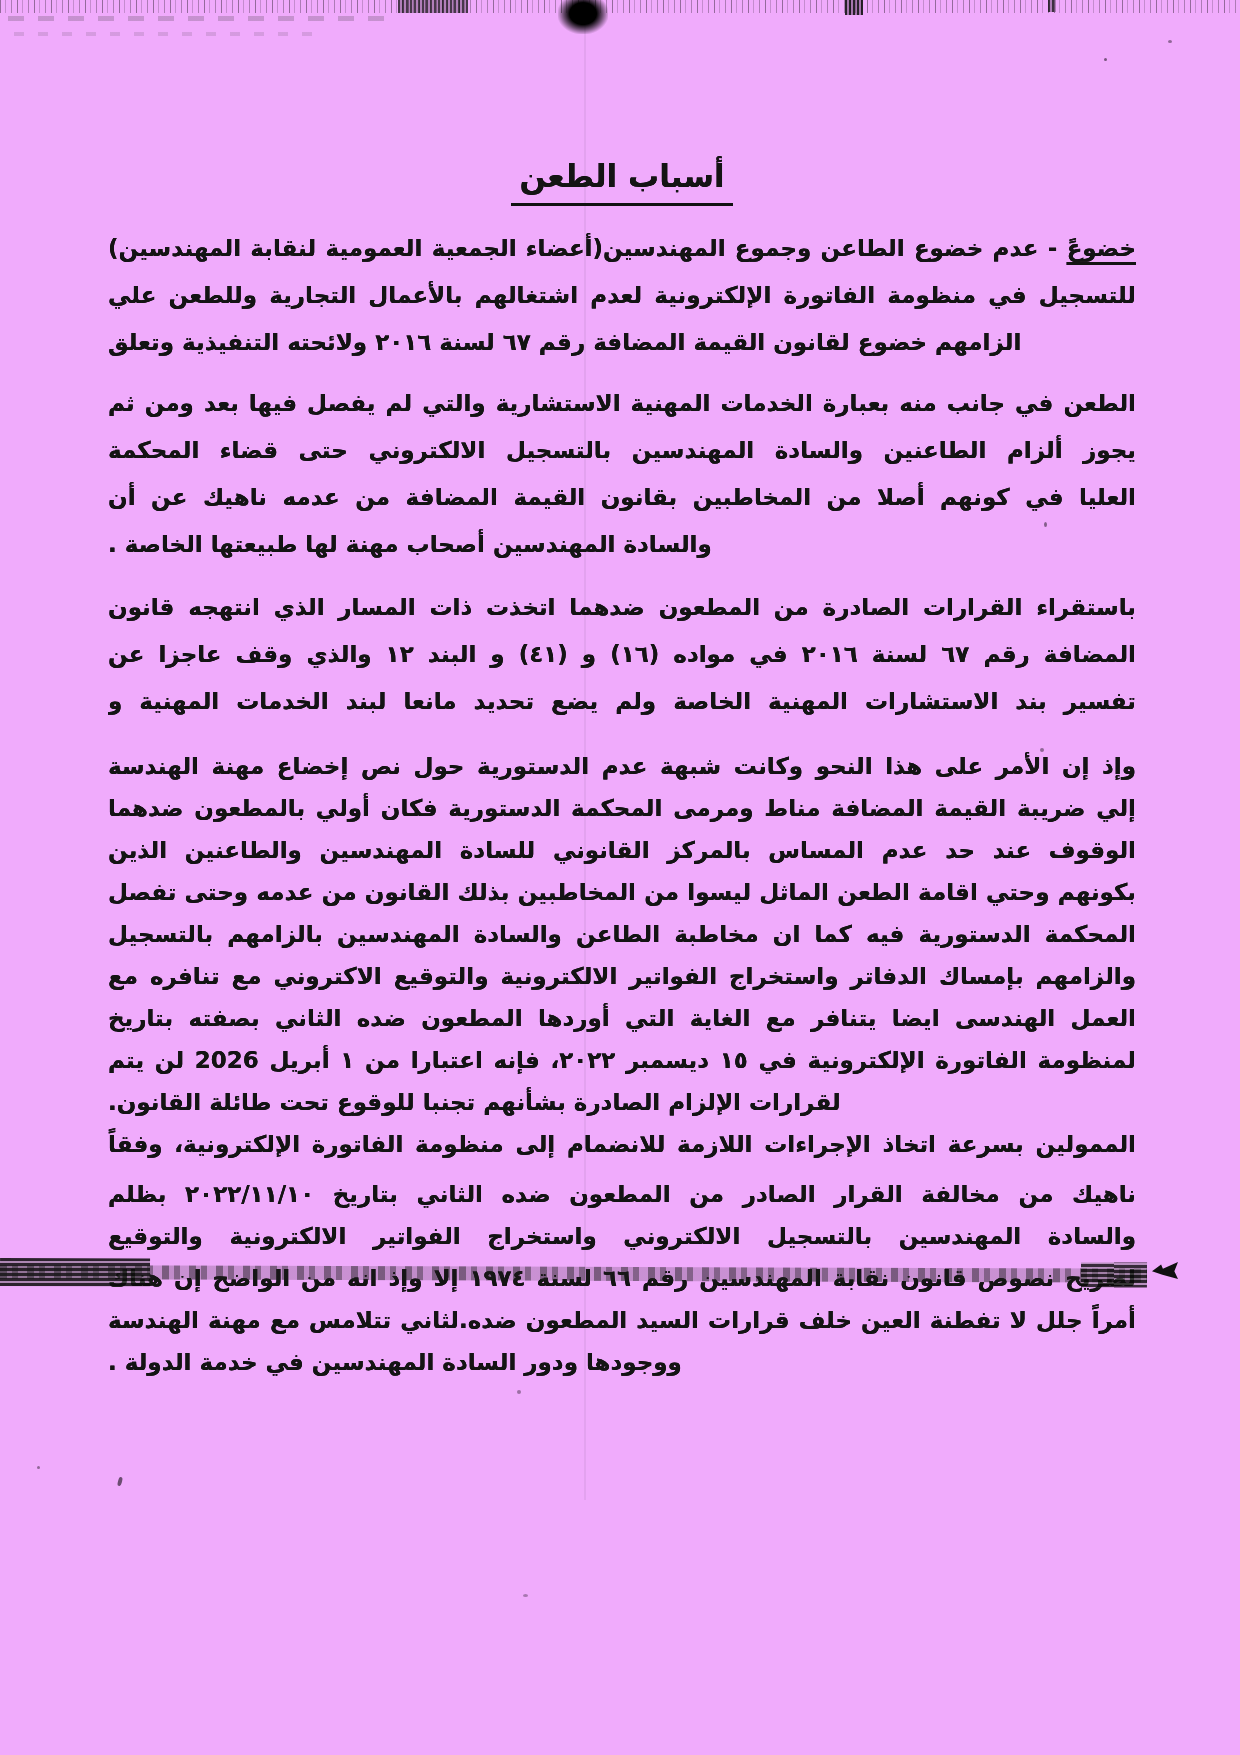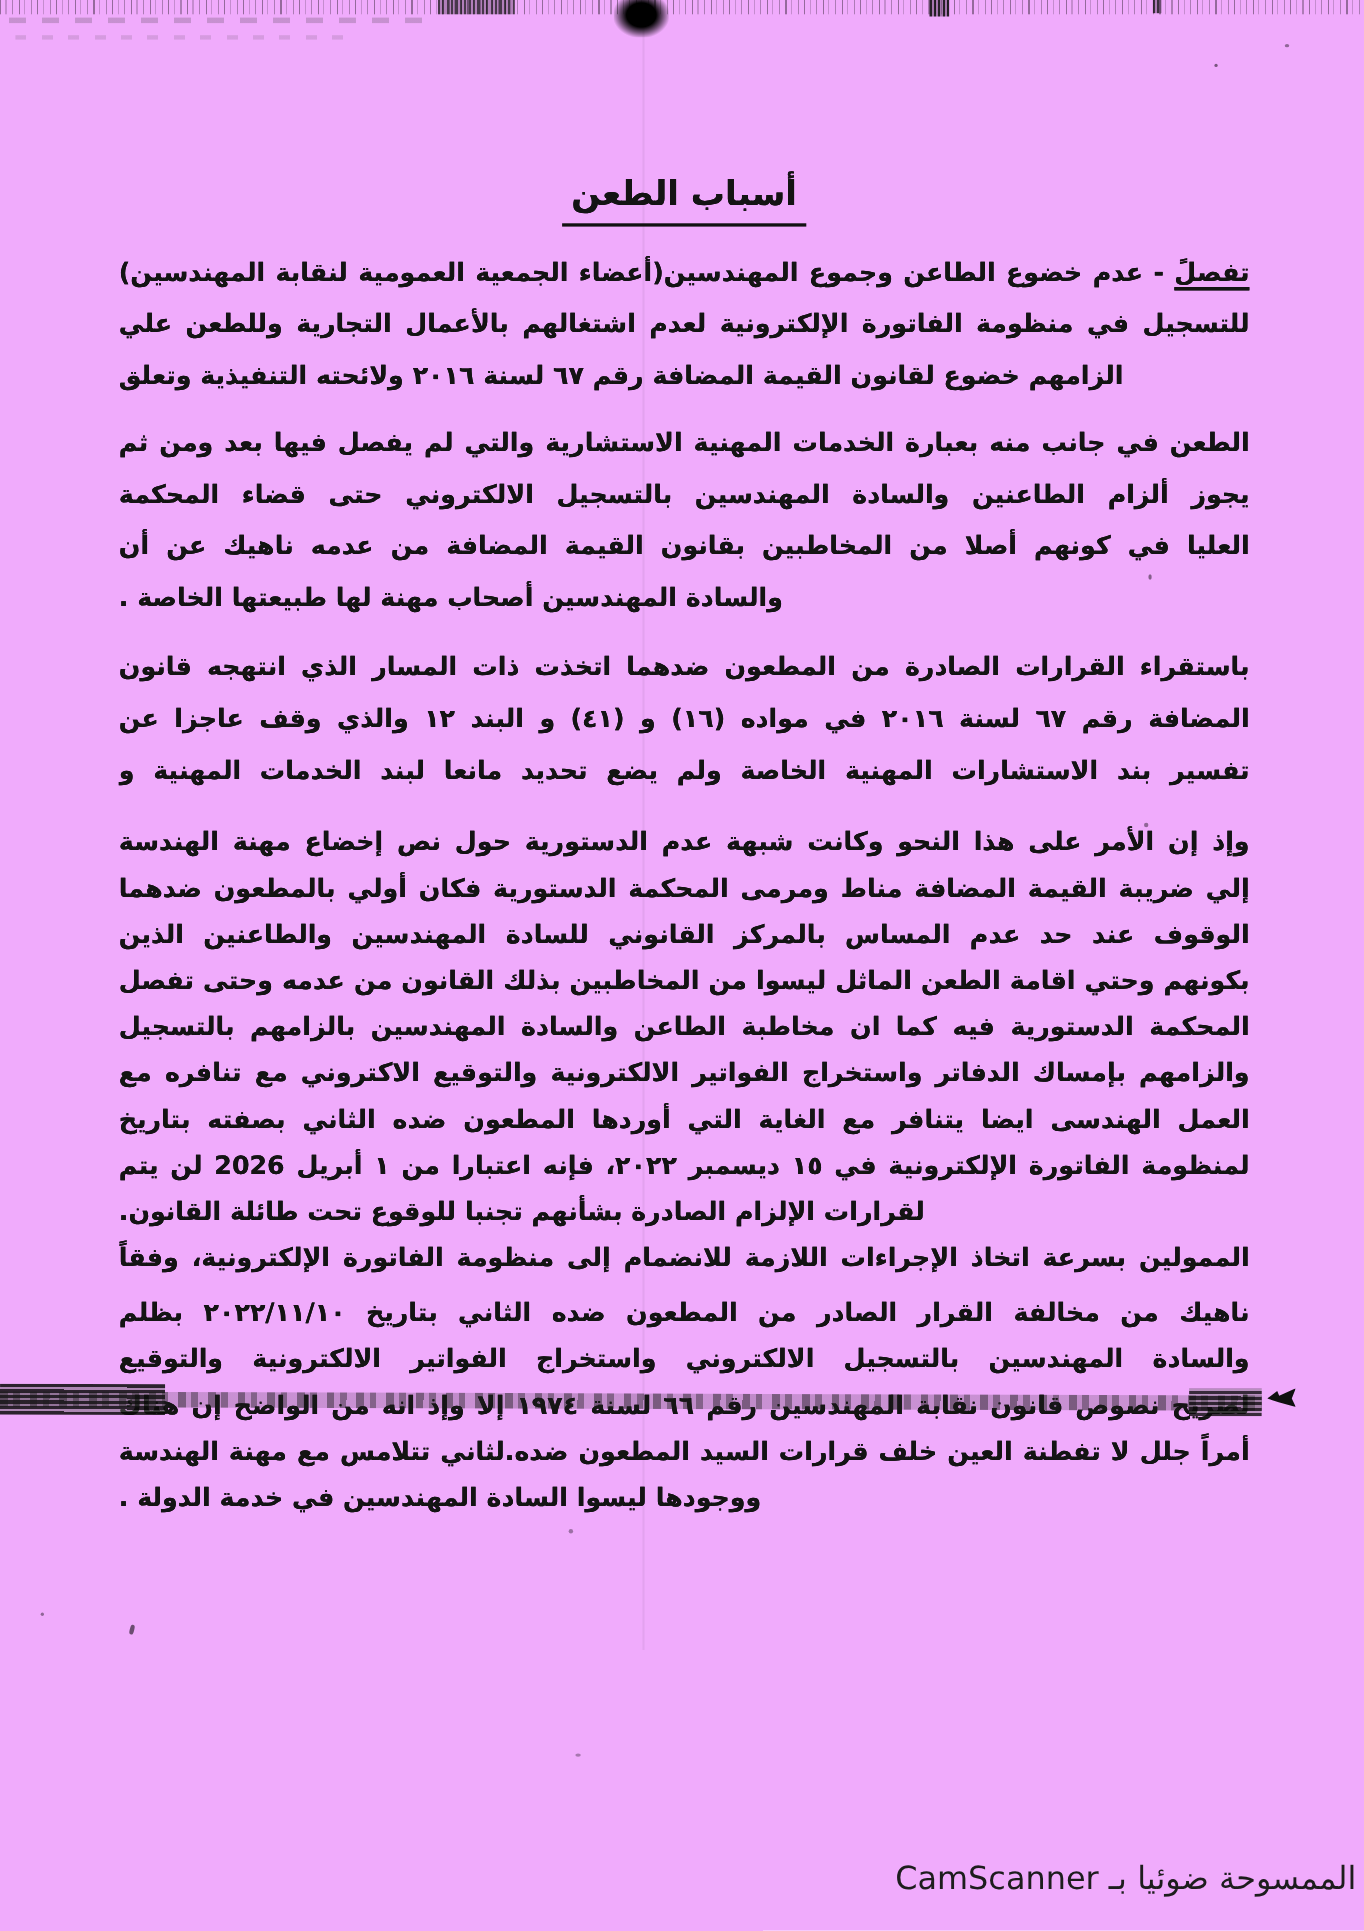--- a/index.html
+++ b/index.html
@@ -140,21 +140,21 @@
   <div class="scribble scr2"></div>
   <div class="fold-line"></div>
 
   <div class="doc">
 
     <div class="title-wrap">
       <span class="title">أسباب الطعن</span>
     </div>
 
     <div class="para b1 p1">
-      <div class="line j"><span class="marker">تفصلً</span><span> -  عدم خضوع الطاعن وجموع المهندسين(أعضاء الجمعية العمومية لنقابة المهندسين)</span></div>
+      <div class="line j"><span class="marker">خضوعً</span><span> -  عدم خضوع الطاعن وجموع المهندسين(أعضاء الجمعية العمومية لنقابة المهندسين)</span></div>
       <div class="line j">للتسجيل في منظومة الفاتورة الإلكترونية لعدم اشتغالهم بالأعمال التجارية وللطعن علي مواد</div>
       <div class="line">الزامهم خضوع لقانون القيمة المضافة رقم ٦٧ لسنة ٢٠١٦ ولائحته التنفيذية وتعلق</div>
     </div>
 
     <div class="para b1 p2">
       <div class="line j">الطعن في جانب منه بعبارة الخدمات المهنية الاستشارية والتي لم يفصل فيها بعد ومن ثم فلا</div>
       <div class="line j">يجوز ألزام الطاعنين والسادة المهندسين بالتسجيل الالكتروني حتى قضاء المحكمة الدستورية .</div>
       <div class="line j">العليا في كونهم أصلا من المخاطبين بقانون القيمة المضافة من عدمه ناهيك عن أن الطاعنين</div>
       <div class="line" style="padding-right:215px;">والسادة المهندسين أصحاب مهنة لها طبيعتها الخاصة .</div>
     </div>
@@ -176,39 +176,35 @@
       <div class="line j">لمنظومة الفاتورة الإلكترونية في ١٥ ديسمبر ٢٠٢٢، فإنه اعتبارا من ١ أبريل 2026 لن يتم</div>
       <div class="line">لقرارات الإلزام الصادرة بشأنهم تجنبا للوقوع تحت طائلة القانون.</div>
       <div class="line j">الممولين بسرعة اتخاذ الإجراءات اللازمة للانضمام إلى منظومة الفاتورة الإلكترونية، وفقاً</div>
     </div>
 
     <div class="para b2 p5">
       <div class="line j">ناهيك من مخالفة القرار الصادر من المطعون ضده الثاني بتاريخ ٢٠٢٢/١١/١٠ بظلم المخاطبين</div>
       <div class="line j">والسادة المهندسين بالتسجيل الالكتروني واستخراج الفواتير الالكترونية والتوقيع الالكتروينى</div>
       <div class="line j">لصريح نصوص قانون نقابة المهندسين رقم ٦٦ لسنة ١٩٧٤ إلا وإذ انه من الواضح إن هناك</div>
       <div class="line j">أمراً جلل لا تفطنة العين خلف قرارات السيد المطعون ضده.لثاني تتلامس مع مهنة الهندسة</div>
-      <div class="line" style="padding-right:172px;">ووجودها ليسوا السادة المهندسين في خدمة الدولة .</div>
+      <div class="line" style="padding-right:172px;">ووجودها ودور السادة المهندسين في خدمة الدولة .</div>
     </div>
 
   </div>
 
   <div class="smudge">
     <div class="capL"></div>
     <div class="core"></div>
     <div class="capR"></div>
   </div>
   <div class="arrow-mark"></div>
 
   <div class="dot d1"></div>
   <div class="dot d2"></div>
   <div class="dot d3"></div>
   <div class="dot d4"></div>
   <div class="dot d5"></div>
   <div class="dot d6"></div>
   <div class="dot d7"></div>
   <div class="dot d8"></div>
 
-  <div class="footer">
-    <span>الممسوحة ضوئيا بـ</span>
-    <span class="brand" dir="ltr">CamScanner</span>
-  </div>
 
 </div>
 
 </body></html>

